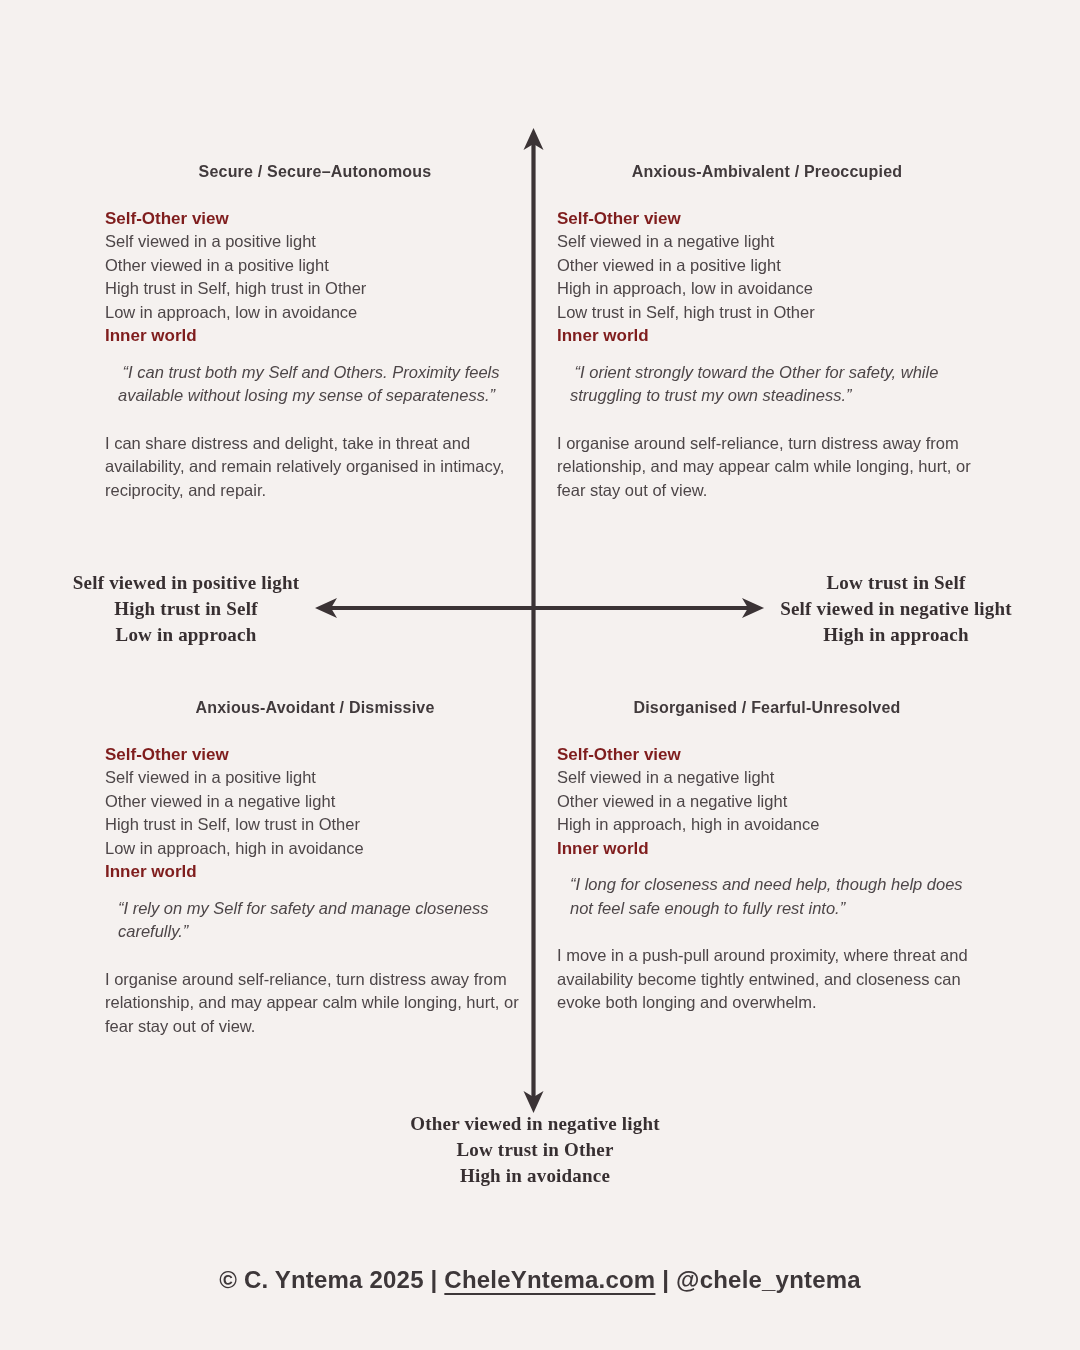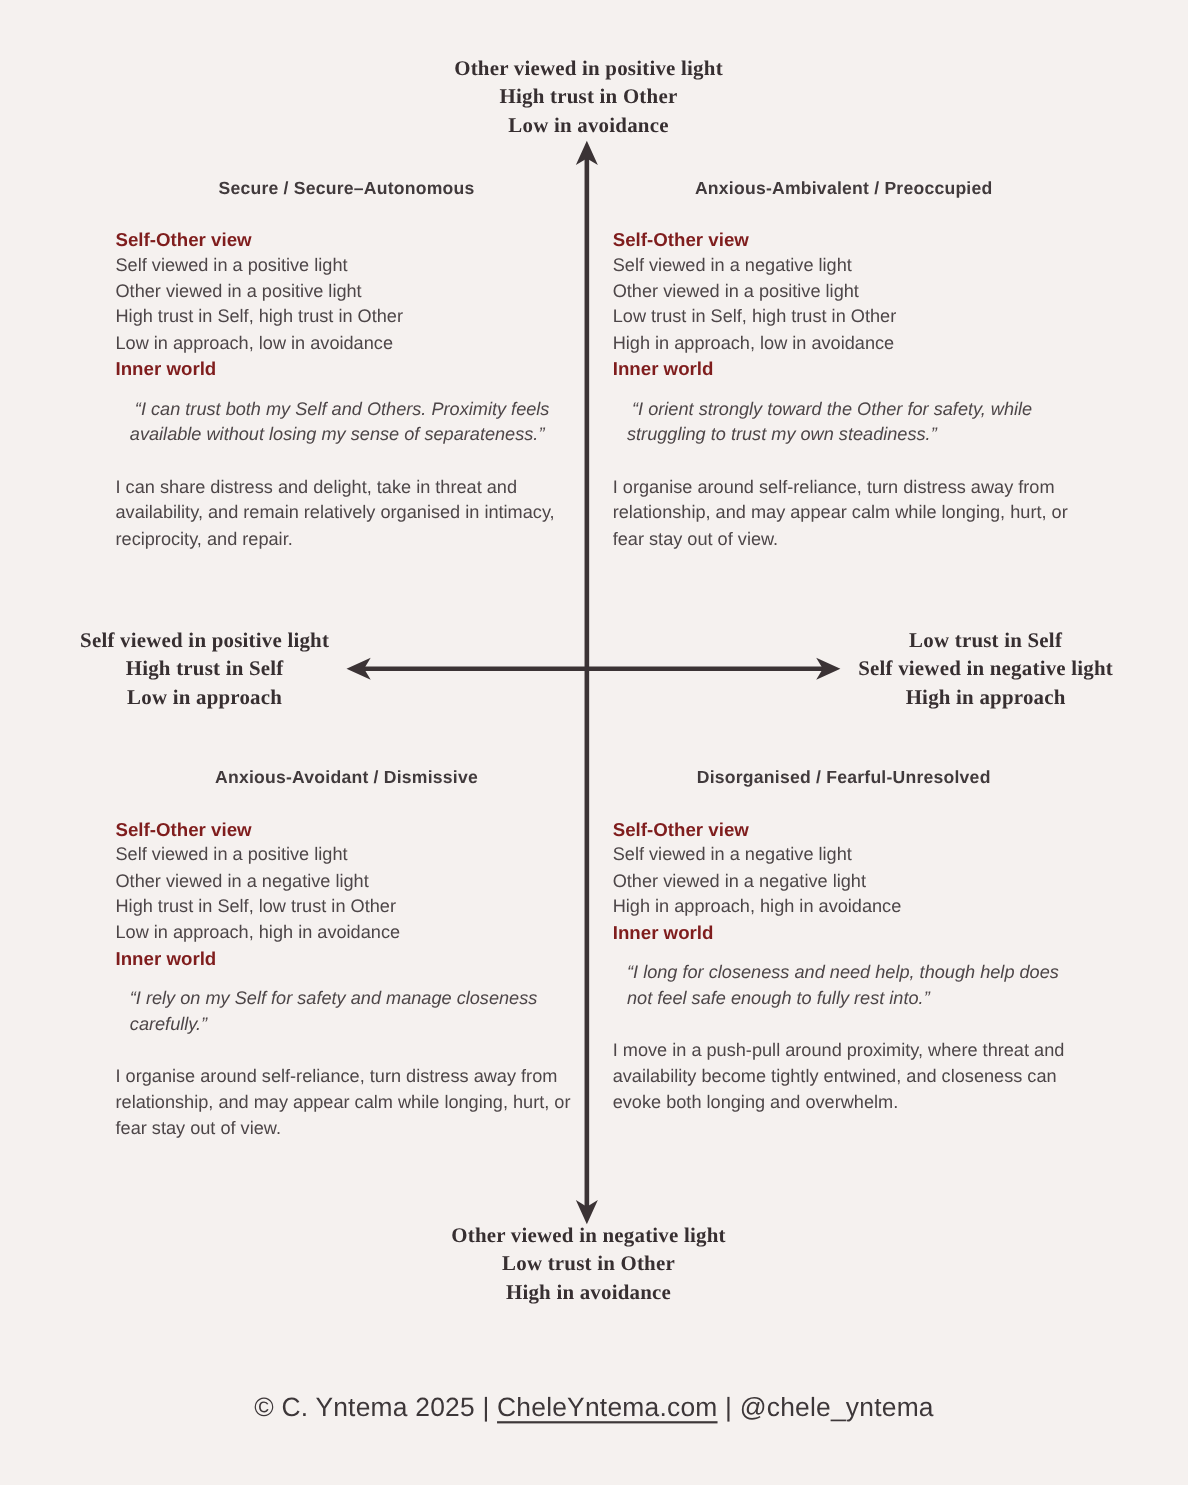--- a/index.html
+++ b/index.html
@@ -65,21 +65,21 @@
   .q-inner { }
   .q-quote { margin:13px; font-style:italic; white-space:pre-wrap; }
   .q-body  { margin:24px 0 0 0; }
 
   
   .footer {
     position:absolute;
     left:0; right:0; top:1266px;
     text-align:center;
     font-size:24px;
-    font-weight:400;
+    font-weight:700;
     color:#3d3739;
     letter-spacing:.2px;
   }
   .footer-link {
     text-decoration:underline;
     text-decoration-thickness:2px;
     text-underline-offset:5px;
     cursor:pointer;
   }
 </style>
@@ -90,25 +90,20 @@
 
   <svg class="axes-svg" width="1080" height="1350" viewBox="0 0 1080 1350">
     <line x1="533.5" y1="143" x2="533.5" y2="1100"></line>
     <path d="M533.5 128 L543.5 150 L533.5 144 L523.5 150 Z"></path>
     <path d="M533.5 1113 L543.5 1091 L533.5 1097 L523.5 1091 Z"></path>
     <line x1="330" y1="608" x2="750" y2="608"></line>
     <path d="M315 608 L337 598 L331 608 L337 618 Z"></path>
     <path d="M764 608 L742 598 L748 608 L742 618 Z"></path>
   </svg>
 
-  <div class="axis-label axis-top">
-    <div>Other viewed in positive light</div>
-    <div>High trust in Other</div>
-    <div>Low in avoidance</div>
-  </div>
   <div class="axis-label axis-left">
     <div>Self viewed in positive light</div>
     <div>High trust in Self</div>
     <div>Low in approach</div>
   </div>
   <div class="axis-label axis-right">
     <div>Low trust in Self</div>
     <div>Self viewed in negative light</div>
     <div>High in approach</div>
   </div>
@@ -128,22 +123,22 @@
     <h3 class="q-heading q-inner">Inner world</h3>
     <p class="q-quote"> “I can trust both my Self and Others. Proximity feels available without losing my sense of separateness.”</p>
     <p class="q-body">I can share distress and delight, take in threat and availability, and remain relatively organised in intimacy, reciprocity, and repair.</p>
   </section>
 
   <section class="quadrant q-tr">
     <h2 class="q-title">Anxious-Ambivalent / Preoccupied</h2>
     <h3 class="q-heading">Self-Other view</h3>
     <p class="q-line">Self viewed in a negative light</p>
     <p class="q-line">Other viewed in a positive light</p>
+    <p class="q-line">High in approach, low in avoidance</p>
     <p class="q-line">Low trust in Self, high trust in Other</p>
-    <p class="q-line">High in approach, low in avoidance</p>
     <h3 class="q-heading q-inner">Inner world</h3>
     <p class="q-quote"> “I orient strongly toward the Other for safety, while struggling to trust my own steadiness.”</p>
     <p class="q-body">I organise around self-reliance, turn distress away from relationship, and may appear calm while longing, hurt, or fear stay out of view.</p>
   </section>
 
   <section class="quadrant q-bl">
     <h2 class="q-title">Anxious-Avoidant / Dismissive</h2>
     <h3 class="q-heading">Self-Other view</h3>
     <p class="q-line">Self viewed in a positive light</p>
     <p class="q-line">Other viewed in a negative light</p>

